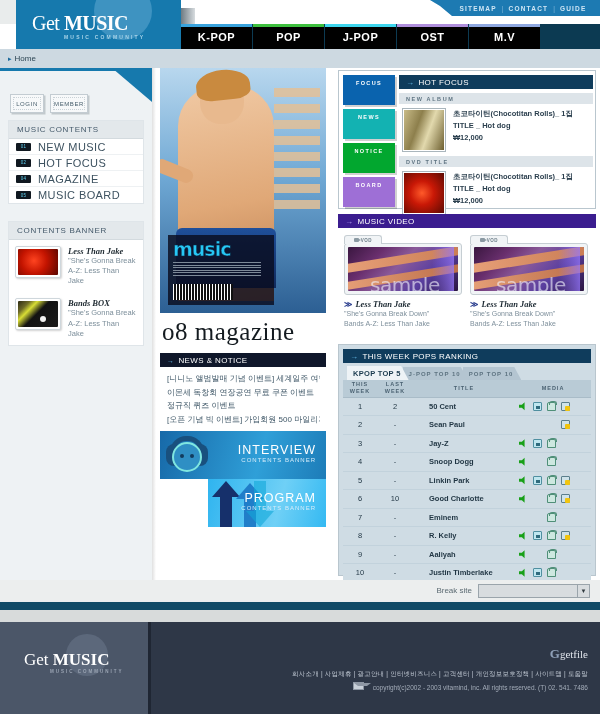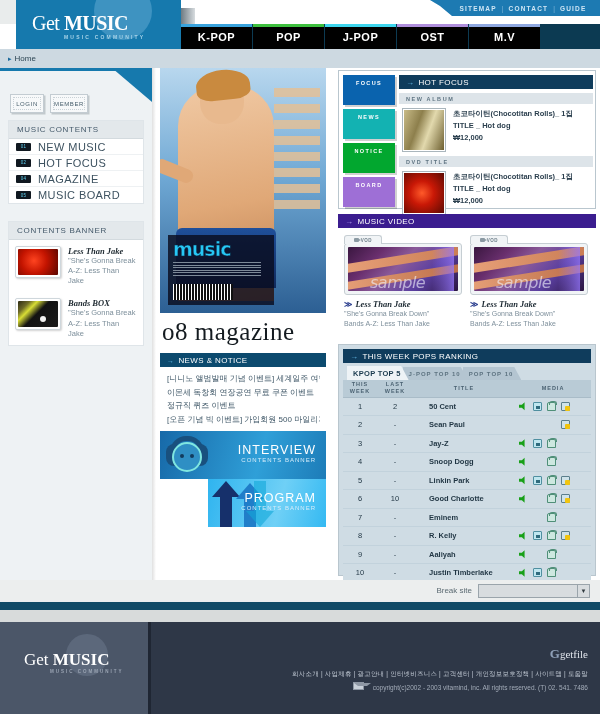--- a/index.html
+++ b/index.html
@@ -194,21 +194,21 @@
   .mag-lines i { display:block; height:1px; background:#7e8a99; margin-bottom:1.6px; width:92%; }
   .mag-bar { position:absolute; left:5px; bottom:5px; width:60px; height:16px;
     background:repeating-linear-gradient(90deg,#ffffff 0 1.5px,#111 1.5px 3px); }
   .mag-caption {
     position:absolute; left:10px; top:250px; width:170px;
     font-family:"Liberation Serif", serif; font-size:25px; color:#141b20;
     letter-spacing:0.5px;
   }
 
   .sec-head {
-    height:14px; background:#0c4a6e; display:flex; align-items:center;
+    height:14px; background:#0f172a; display:flex; align-items:center;
     padding-left:7px; color:#ffffff; font-size:8px; letter-spacing:.4px;
   }
   .sec-head .ar { margin-right:4px; color:#63b7e4; font-size:7px; }
   .news-list { padding:5px 6px 4px 7px; }
   .news-list li {
     list-style:none; color:#3f5767; font-size:8px; line-height:13.5px;
     white-space:nowrap; overflow:hidden; cursor:pointer;
   }
 
   .banner {
@@ -306,21 +306,21 @@
   .mv-shot .beam2 {
     position:absolute; left:-10%; top:58%; width:120%; height:8px;
     background:linear-gradient(90deg,#e8a27a,#b86a46); transform:rotate(-9deg);
   }
   .mv-shot .glow {
     position:absolute; right:4px; top:0; width:22px; height:100%;
     background:linear-gradient(90deg,rgba(120,90,230,0),rgba(150,120,255,.75));
   }
   .mv-shot .samp {
     position:absolute; left:22px; top:26px; color:rgba(240,240,250,.62);
-    font-size:16px; letter-spacing:-0.5px; font-family:"DejaVu Sans", sans-serif;font-style:italic;
+    font-size:20px; letter-spacing:-0.5px; font-family:"DejaVu Sans", sans-serif;
   }
   .mv-cap { padding-top:4px; }
   .mv-cap .t {
     font-family:"Liberation Serif", serif; font-style:italic; font-weight:bold;
     font-size:8.5px; color:#1d2a33;
   }
   .mv-cap .t .pl { color:#2c3f8f; font-style:normal; margin-right:3px; font-size:8px; }
   .mv-cap .s { color:#7f909c; font-size:7px; line-height:10px; }
 
   .rank-title {

